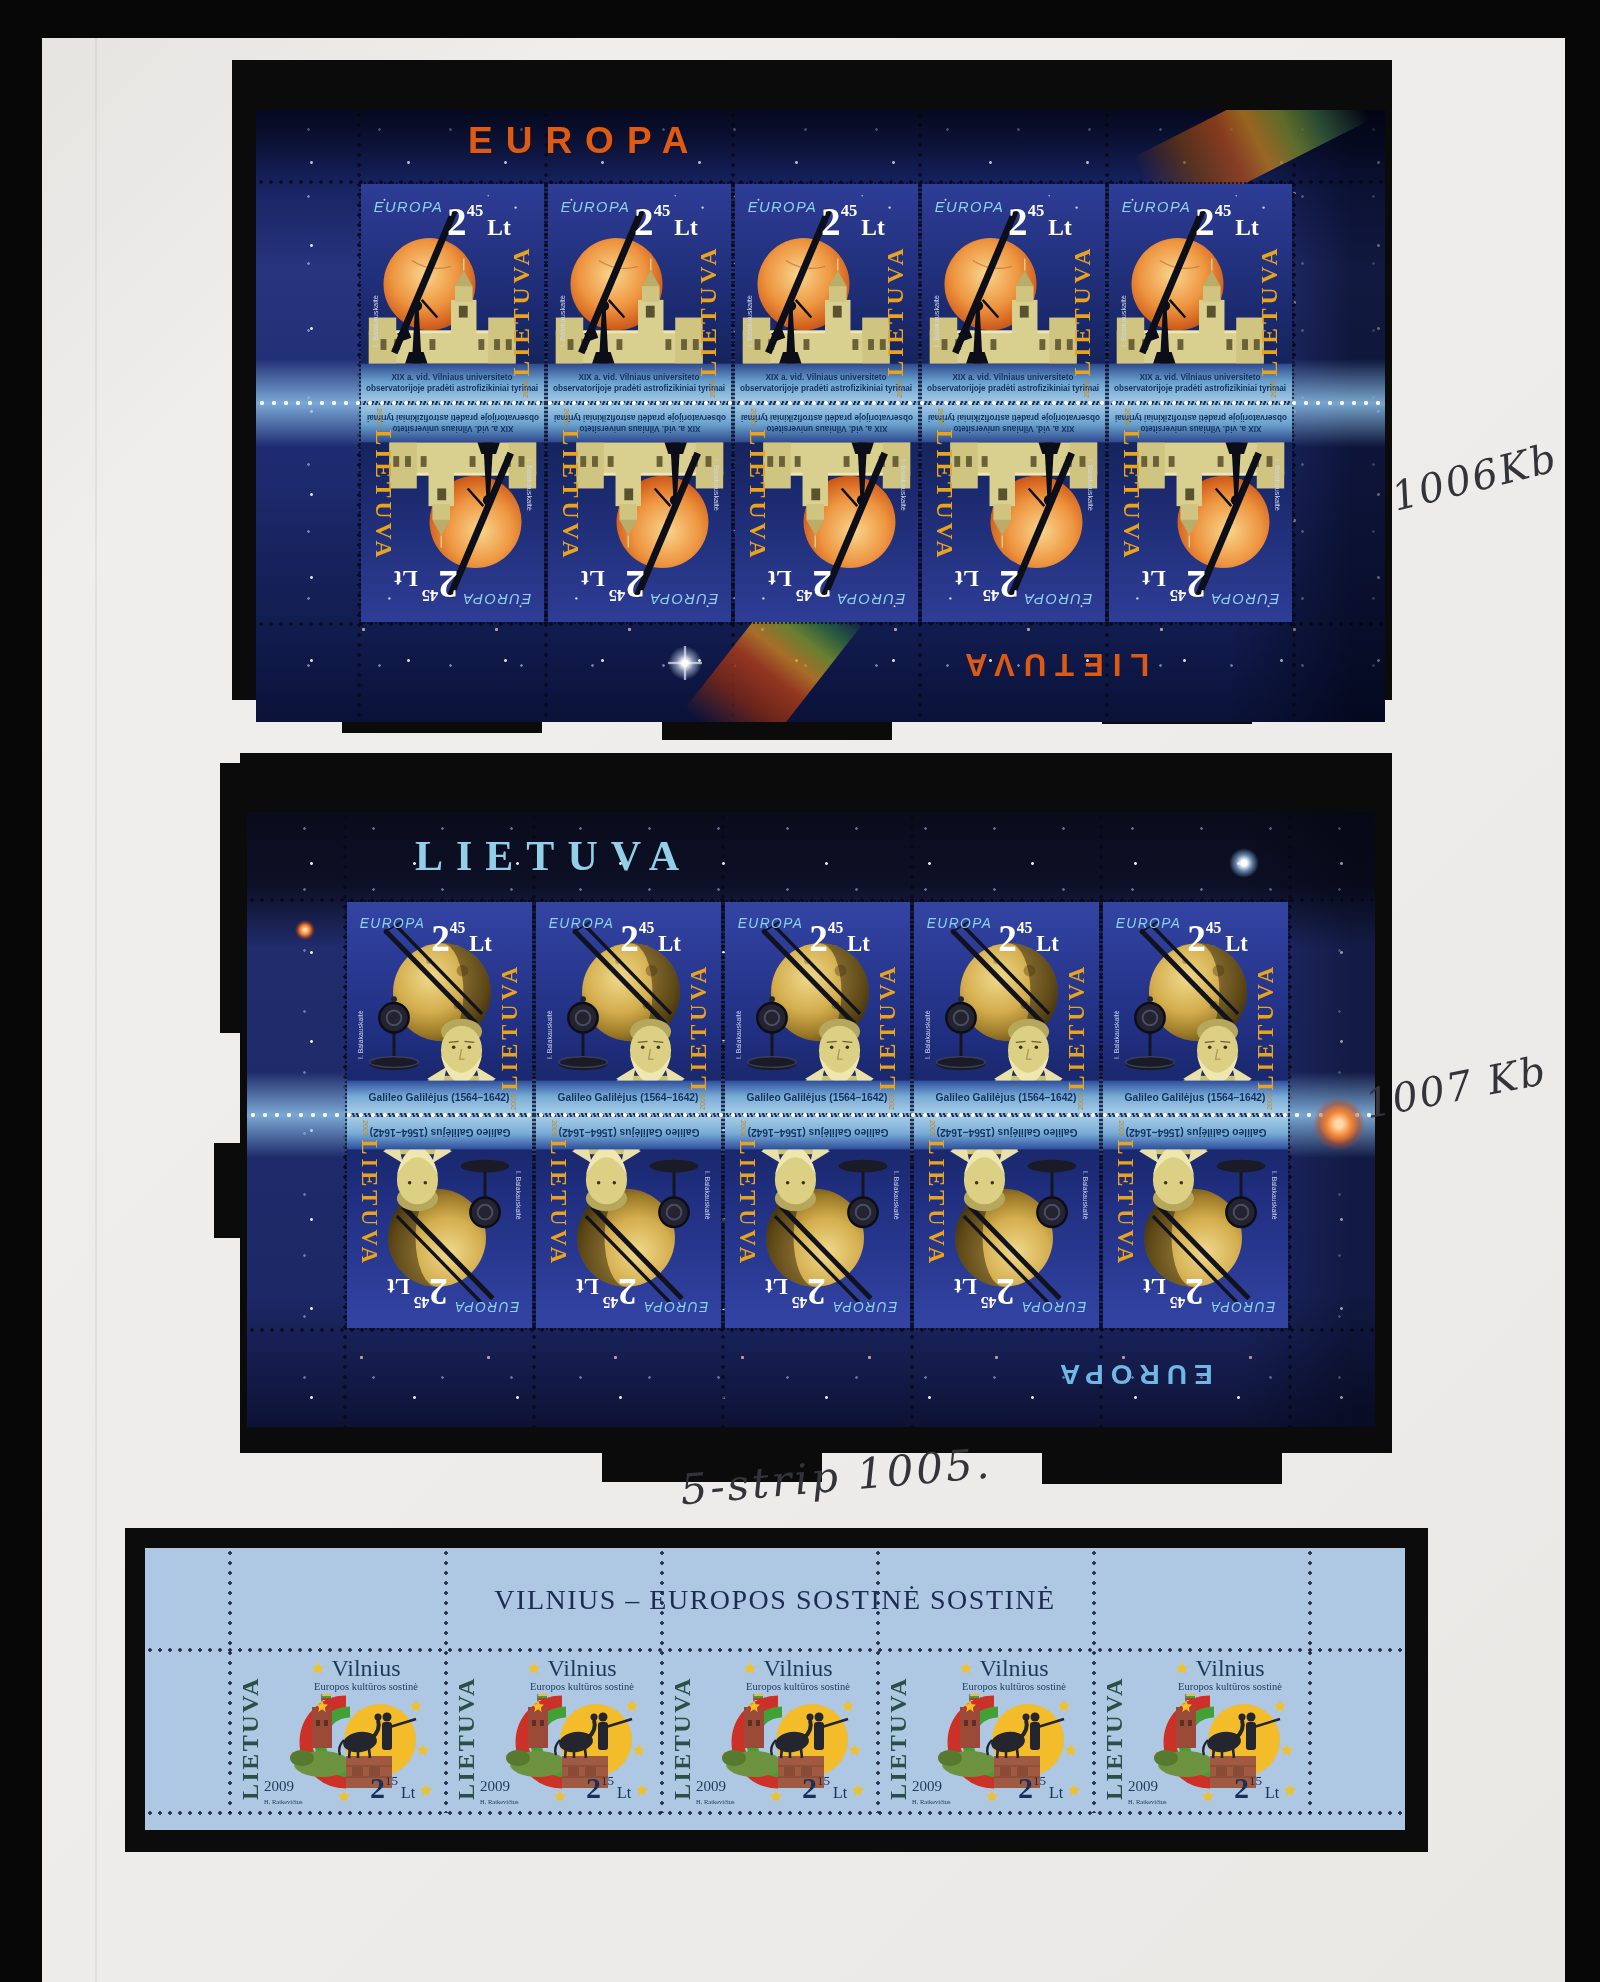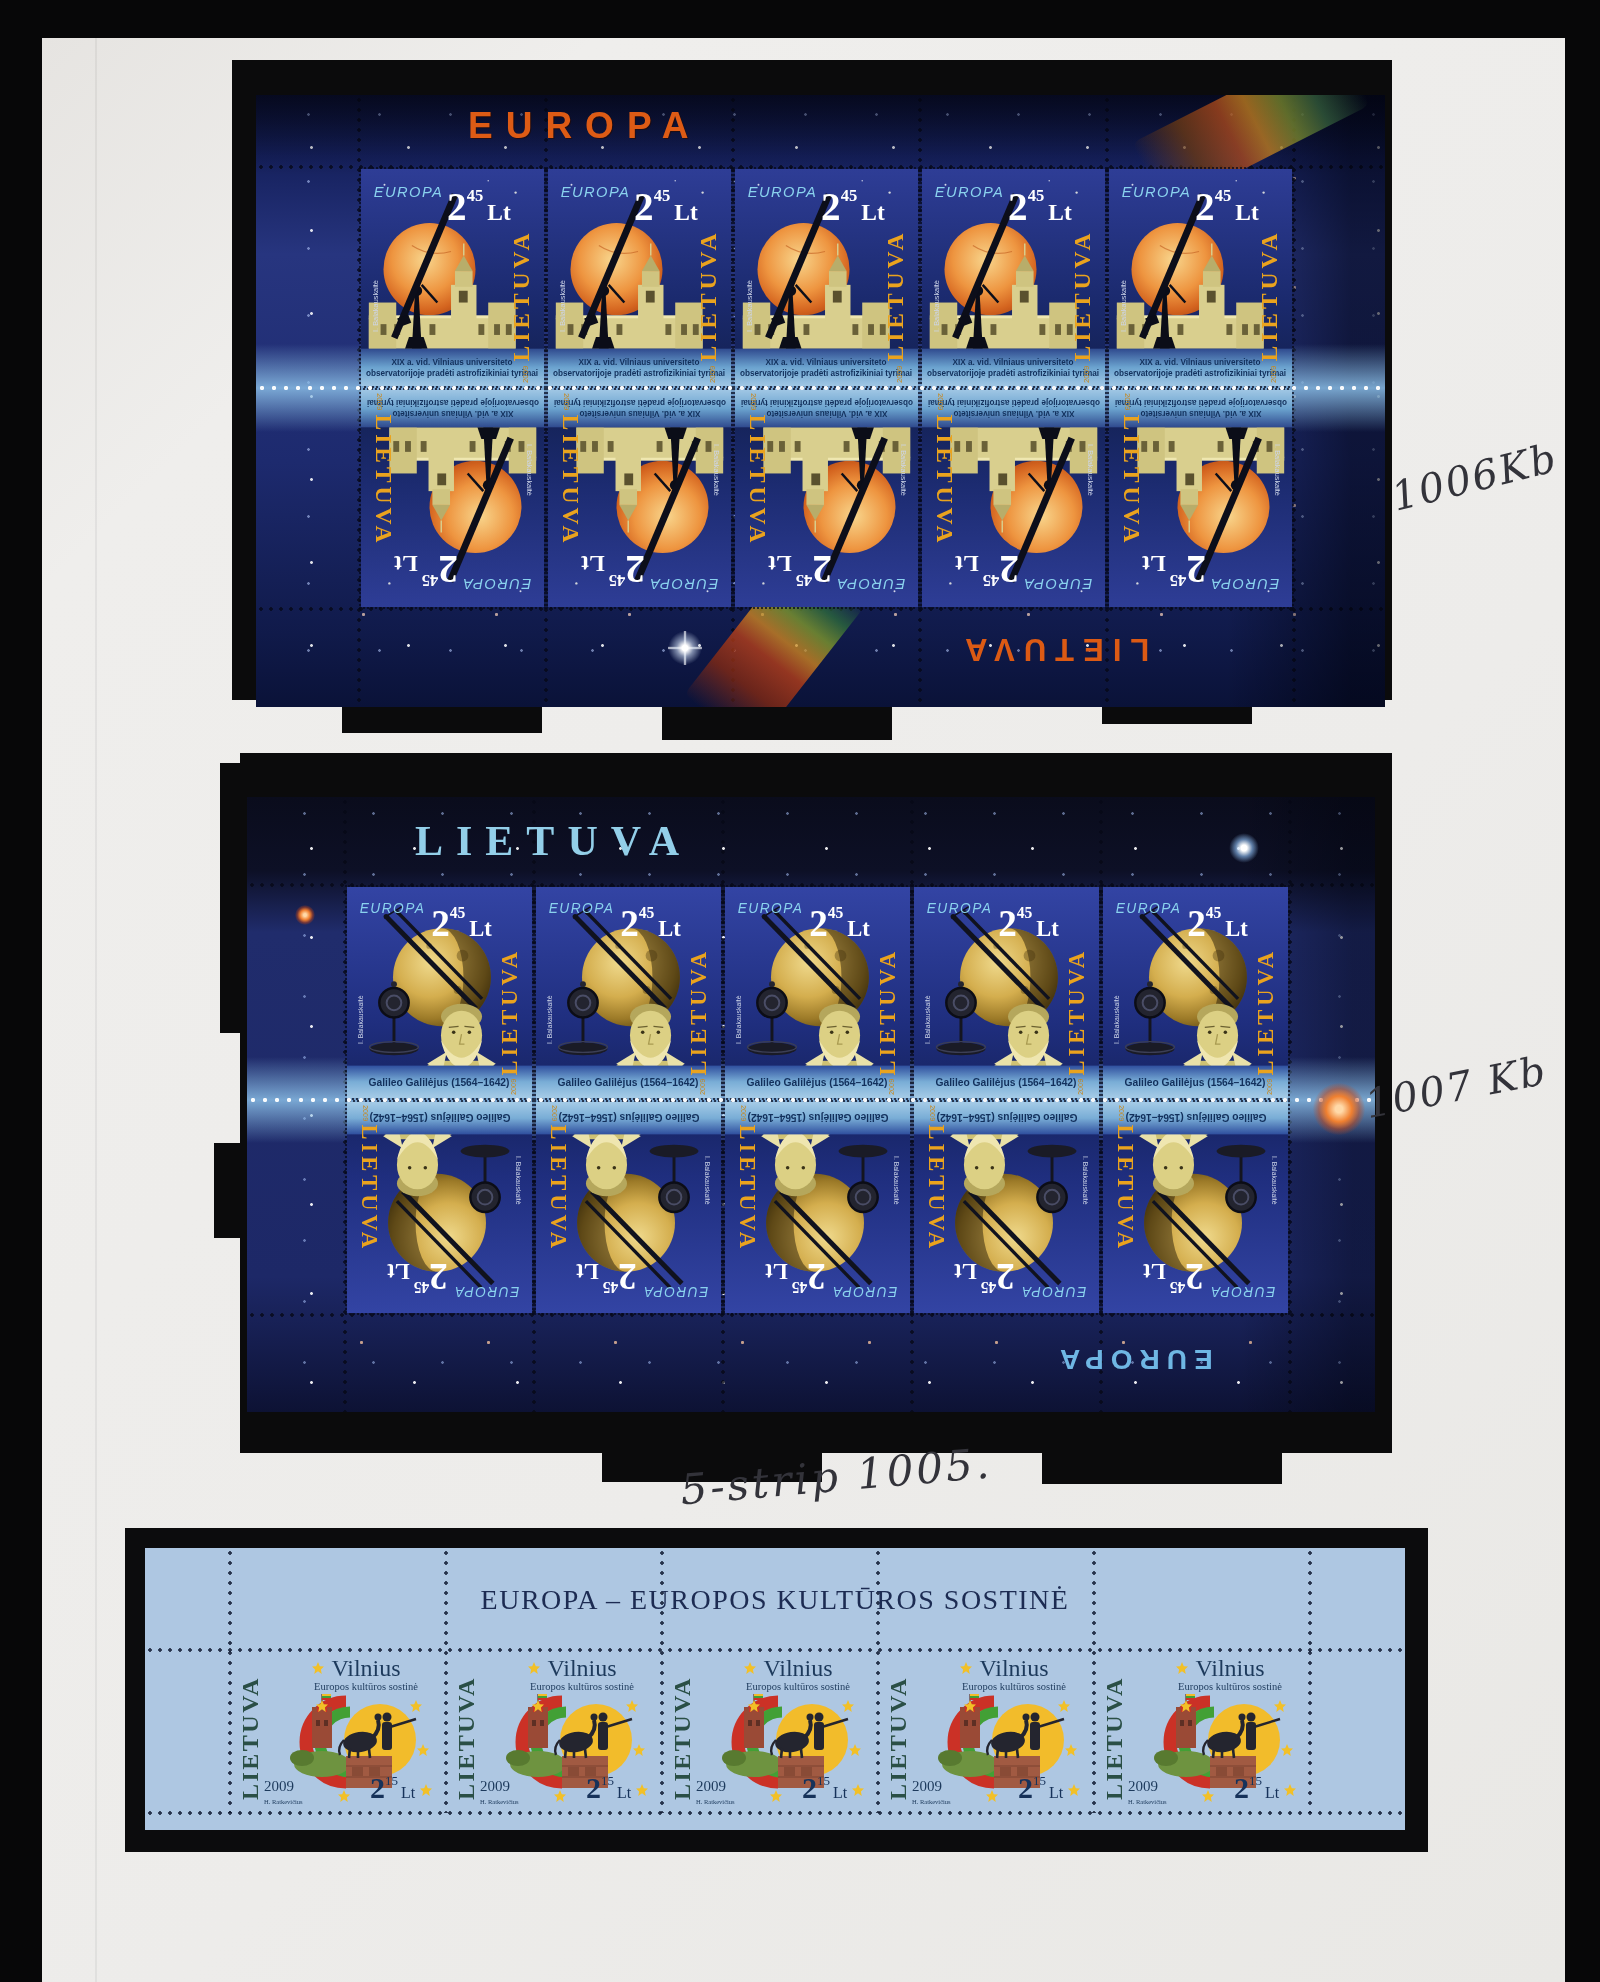--- a/index.html
+++ b/index.html
@@ -6,21 +6,21 @@
   #scene{position:relative;width:1600px;height:1982px;background:#070708;overflow:hidden;
          font-family:"Liberation Sans",sans-serif;}
   
   #album-page{position:absolute;left:42px;top:38px;width:1523px;height:1944px;
     background:linear-gradient(135deg,#e6e4e1 0%,#efeeec 16%,#edecea 60%,#e9e8e5 100%);}
   #album-page::before{content:"";position:absolute;left:53px;top:0;width:2px;height:100%;
     background:rgba(0,0,0,0.05);}
   
   .mount{position:absolute;background:#0b0b0c;}
   
-  .sheet{position:absolute;overflow:hidden;}
+  .sheet{position:absolute;overflow:hidden;margin-top:15px;}
   #sheet-europa{left:214px;top:57px;width:1129px;height:612px;
     background-image:
       radial-gradient(circle,rgba(255,255,255,.85) 1px,rgba(255,255,255,0) 1.8px),
       radial-gradient(circle,rgba(255,214,190,.7) 1.2px,rgba(255,214,190,0) 2px),
       radial-gradient(circle,rgba(186,205,255,.55) 1px,rgba(186,205,255,0) 1.6px),
       linear-gradient(180deg,#0a1030 0%,#15205c 10%,#27357f 26%,#1d2a6e 60%,#101a4a 88%,#0a1238 100%);
     background-size:97px 83px,133px 109px,71px 67px,100% 100%;
     background-position:7px 11px,41px 29px,17px 53px,0 0;}
   #sheet-europa::after{content:"";position:absolute;inset:0;
     background:linear-gradient(90deg,rgba(0,2,12,0) 86%,rgba(0,2,12,.55) 97%),
@@ -1136,21 +1136,21 @@
   <div id="strip-frame">
     <div id="strip-inner">
       <div class="vperf" style="left:83px;bottom:17px"></div>
           <div class="vperf" style="left:299px;bottom:17px"></div>
       <div class="vperf" style="left:515px;bottom:17px"></div>
           <div class="vperf" style="left:731px;bottom:17px"></div>
       <div class="vperf" style="left:947px;bottom:17px"></div>
           <div class="vperf" style="left:1163px;bottom:17px"></div>
       <div class="hperf" style="top:100px"></div>
           <div class="hperf" style="top:263px"></div>
-      <div id="strip-header">EUROPA – EUROPOS KULTŪROS SOSTINĖ</div>
+      <div id="strip-header">VILNIUS – EUROPOS SOSTINĖ SOSTINĖ</div>
       <div id="strip-stamps">
         <div class="strip-cell">
           <svg viewBox="0 0 216 163" preserveAspectRatio="none">
             <defs>
               <path id="star5" d="M0,-6 L1.8,-1.8 L6,-1.4 L2.9,1.5 L3.7,6 L0,3.2 L-3.7,6 L-2.9,1.5 L-6,-1.4 L-1.8,-1.8 Z"></path>
             </defs>
             <g>
               <circle cx="150" cy="90" r="36" fill="#f2bc2b"></circle>
               <path d="M116 52 A40 40 0 0 0 116 132" stroke="#cb3126" stroke-width="13" fill="none"></path>
               <path d="M120 62 A30 30 0 0 0 120 122" stroke="#42a035" stroke-width="11" fill="none"></path>

